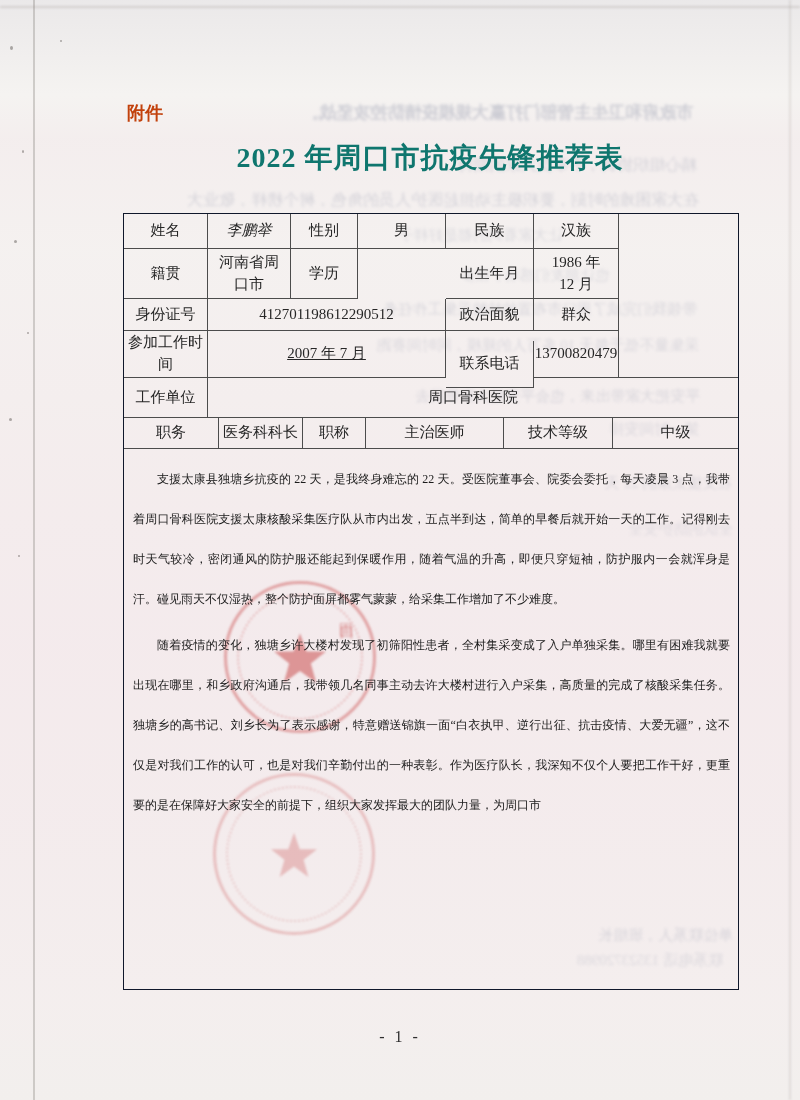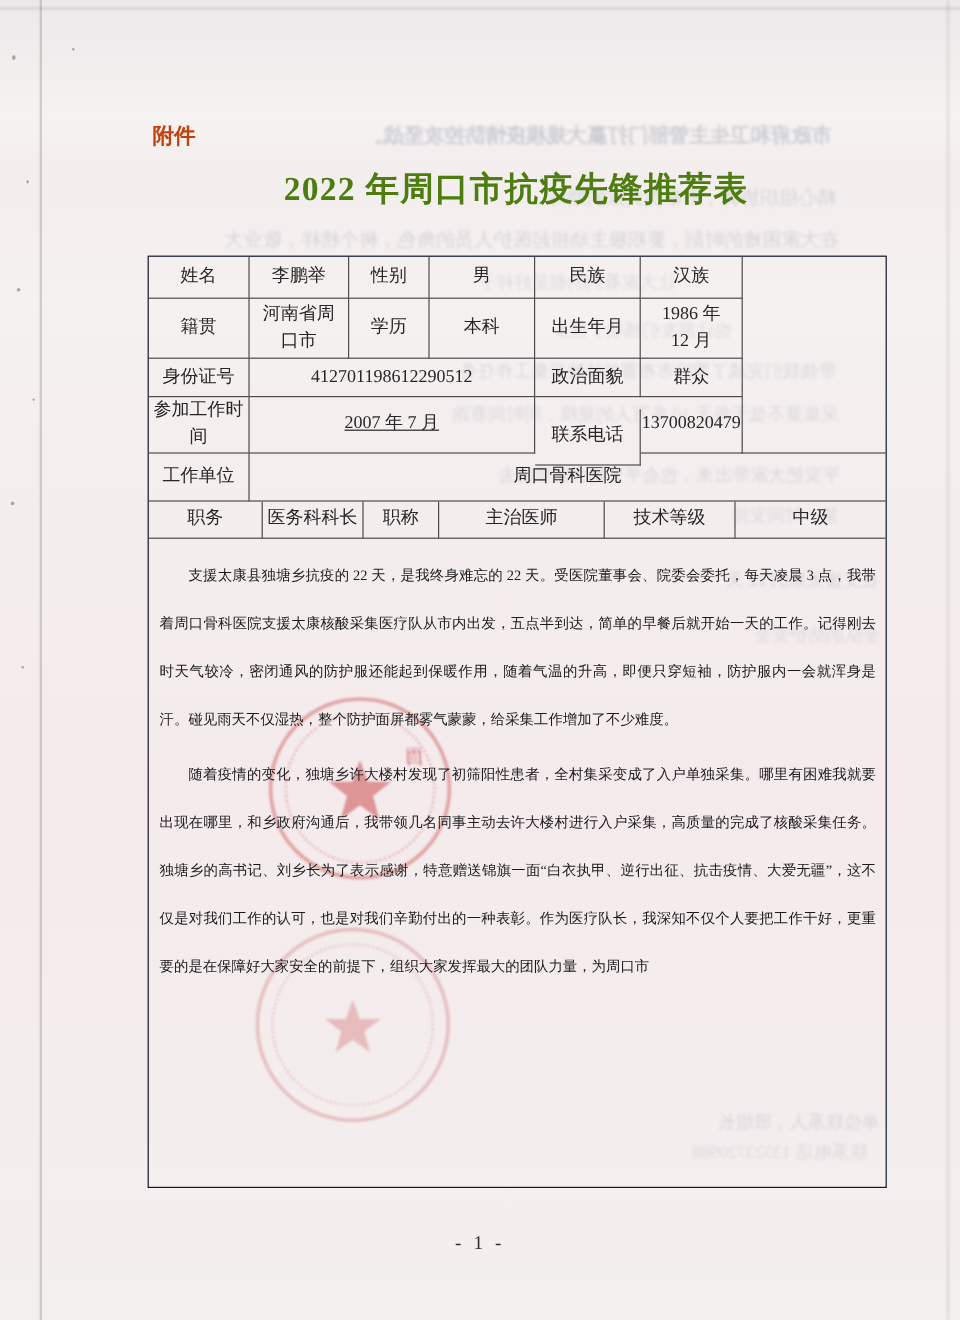--- a/index.html
+++ b/index.html
@@ -27,21 +27,21 @@
   .speck { position:absolute; background:rgba(80,75,70,.45); border-radius:50%; }
 
   .attachment {
     position:absolute; left:127px; top:101px;
     font-size:18px; font-weight:600; color:#c2410c;
     font-family:"Liberation Sans","DejaVu Sans",sans-serif;
   }
   .doc-title {
     position:absolute; left:123px; top:139px; width:614px;
     text-align:center; font-size:28px; font-weight:bold;
-    letter-spacing:1px; color:#4d7c0f;
+    letter-spacing:1px; color:#0f766e;
   }
 
   .form-table {
     position:absolute; left:123px; top:213px; width:614px; height:775px;
     border:1px solid #0f172a; box-sizing:content-box;
   }
   .cell {
     position:absolute; box-sizing:border-box;
     display:flex; align-items:center; justify-content:center;
     text-align:center; font-size:15px; line-height:1.45; color:#262626;
@@ -130,30 +130,29 @@
       <polygon points="25,0 31,17 49,17 35,28 40,46 25,35 10,46 15,28 1,17 19,17" fill="rgba(198,64,64,.28)"></polygon>
     </svg>
   </div>
 
   <div class="attachment">附件</div>
   <div class="doc-title">2022 年周口市抗疫先锋推荐表</div>
 
   <div class="form-table">
 
     <div class="cell" style="left:0;top:0;width:84px;height:35px;">姓名</div>
-    <div class="cell" style="left:84px;top:0;width:83px;height:35px;">李鹏举</div>
+    <div class="cell" style="left:84px;top:0;width:83px;height:35px;font-style:italic;">李鹏举</div>
     <div class="cell" style="left:167px;top:0;width:67px;height:35px;">性别</div>
     <div class="cell" style="left:234px;top:0;width:88px;height:35px;">男</div>
     <div class="cell" style="left:322px;top:0;width:88px;height:35px;">民族</div>
     <div class="cell" style="left:410px;top:0;width:85px;height:35px;">汉族</div>
 
     <div class="cell pad9" style="left:84px;top:35px;width:83px;height:50px;">河南省周口市</div>
     <div class="cell" style="left:0;top:35px;width:84px;height:50px;">籍贯</div>
     <div class="cell" style="left:167px;top:35px;width:67px;height:50px;">学历</div>
-    <div class="cell" style="left:234px;top:35px;width:88px;height:50px;">本科</div>
     <div class="cell" style="left:322px;top:35px;width:88px;height:50px;">出生年月</div>
     <div class="cell pad9" style="left:410px;top:35px;width:85px;height:50px;">1986 年 12 月</div>
 
     <div class="cell" style="left:0;top:85px;width:84px;height:32px;">身份证号</div>
     <div class="cell" style="left:84px;top:85px;width:238px;height:32px;">412701198612290512</div>
     <div class="cell" style="left:322px;top:85px;width:88px;height:32px;">政治面貌</div>
     <div class="cell" style="left:410px;top:85px;width:85px;height:32px;">群众</div>
 
     <div class="cell" style="left:0;top:117px;width:84px;height:47px;">参加工作时间</div>
     <div class="cell" style="left:84px;top:117px;width:238px;height:47px;text-decoration:underline;">2007 年 7 月</div>

